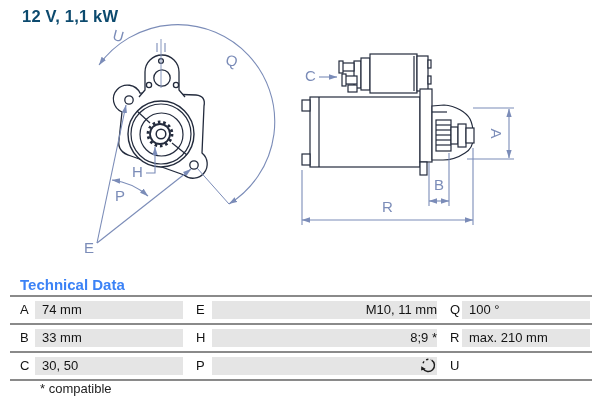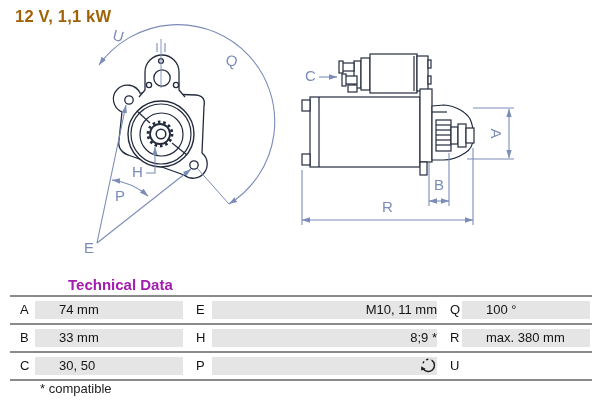--- a/index.html
+++ b/index.html
@@ -1,39 +1,39 @@
 <!DOCTYPE html>
 <html><head>
 <meta charset="utf-8">
 <style>
   html,body{margin:0;padding:0;}
   body{
     width:600px;height:400px;background:#ffffff;position:relative;overflow:hidden;
     font-family:"Liberation Sans", sans-serif;
   }
   .title{
-    position:absolute;left:15px;top:7px;font-size:16.5px;font-weight:700;
-    color:#a16207;letter-spacing:.2px;
+    position:absolute;left:22px;top:7px;font-size:16.5px;font-weight:700;
+    color:#0c4a6e;letter-spacing:.2px;
   }
   .drawing-svg{position:absolute;left:0;top:0;}
   .dim-label{
     position:absolute;color:#7b8cb8;font-size:15px;line-height:15px;
     font-weight:400;
   }
   .rot15{transform:rotate(15deg);}
   .rot90{transform:rotate(90deg);}
   
   .td-heading{
-    position:absolute;left:20px;top:276px;font-size:15px;font-weight:700;color:#a21caf;margin-left:48px;
+    position:absolute;left:20px;top:276px;font-size:15px;font-weight:700;color:#3b82f6;
   }
   .td-table{position:absolute;left:10px;top:295px;width:582px;}
   .rule{height:2px;background:#8a8a8a;}
   .t-row{display:flex;height:18px;margin:4px 0;font-size:13px;line-height:18px;color:#141414;}
   .cell-k{background:#ffffff;}
-  .cell-v{background:#e5e5e5;padding-left:24px;white-space:nowrap;overflow:hidden;}
+  .cell-v{background:#e5e5e5;padding-left:7px;white-space:nowrap;overflow:hidden;}
   .k1{width:25px;padding-left:10px;box-sizing:border-box;}
   .k2{width:29px;padding-left:13px;box-sizing:border-box;}
   .k3{width:25px;padding-left:13px;box-sizing:border-box;}
   .v1{width:148px;box-sizing:border-box;}
   .v2{width:225px;box-sizing:border-box;text-align:right;}
   .v3{width:128px;box-sizing:border-box;}
   .footnote{position:absolute;left:40px;top:381px;font-size:13px;color:#222;}
   .p-icon{display:inline-block;vertical-align:middle;margin-top:-2px;}
 </style>
 </head>
@@ -179,21 +179,21 @@
   </div>
 
   <div class="rule"></div>
 
   <div class="t-row">
     <div class="cell-k k1">B</div>
     <div class="cell-v v1">33 mm</div>
     <div class="cell-k k2">H</div>
     <div class="cell-v v2">8;9 *</div>
     <div class="cell-k k3">R</div>
-    <div class="cell-v v3">max. 380 mm</div>
+    <div class="cell-v v3">max. 210 mm</div>
   </div>
 
   <div class="rule"></div>
 
   <div class="t-row">
     <div class="cell-k k1">C</div>
     <div class="cell-v v1">30, 50</div>
     <div class="cell-k k2">P</div>
     <div class="cell-v v2">
       <svg class="p-icon" width="17" height="17" viewBox="0 0 17 17">

